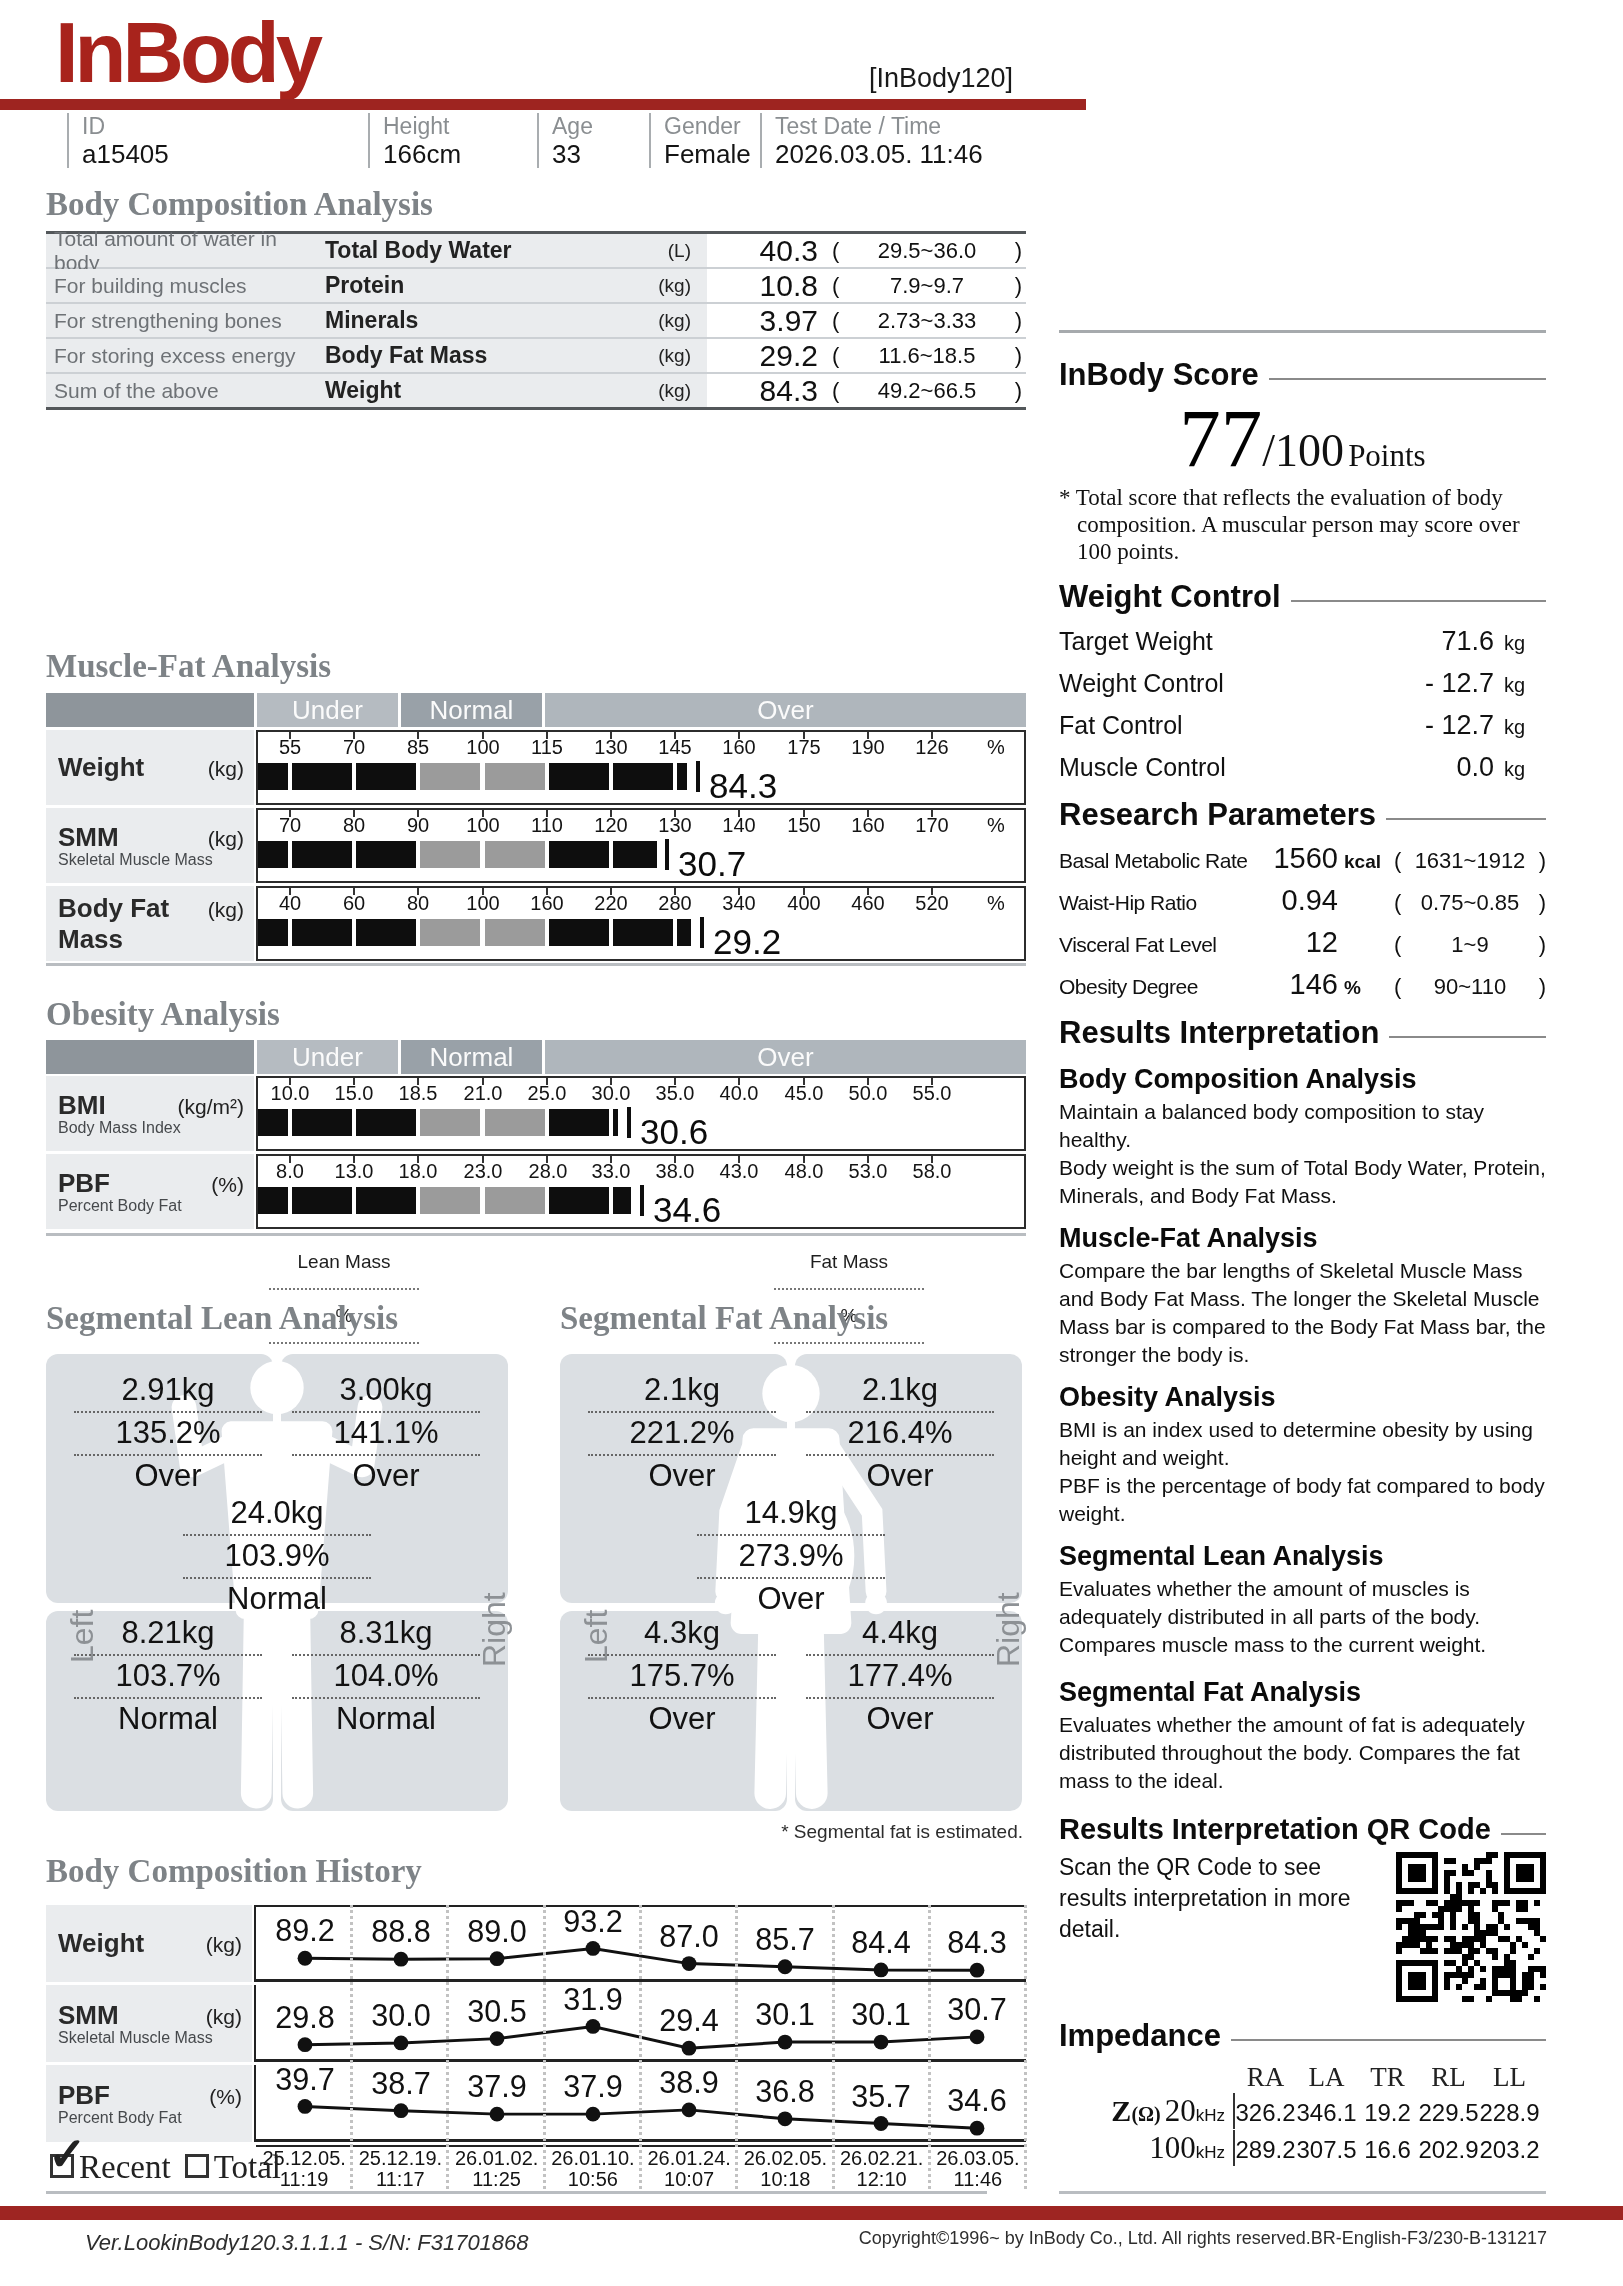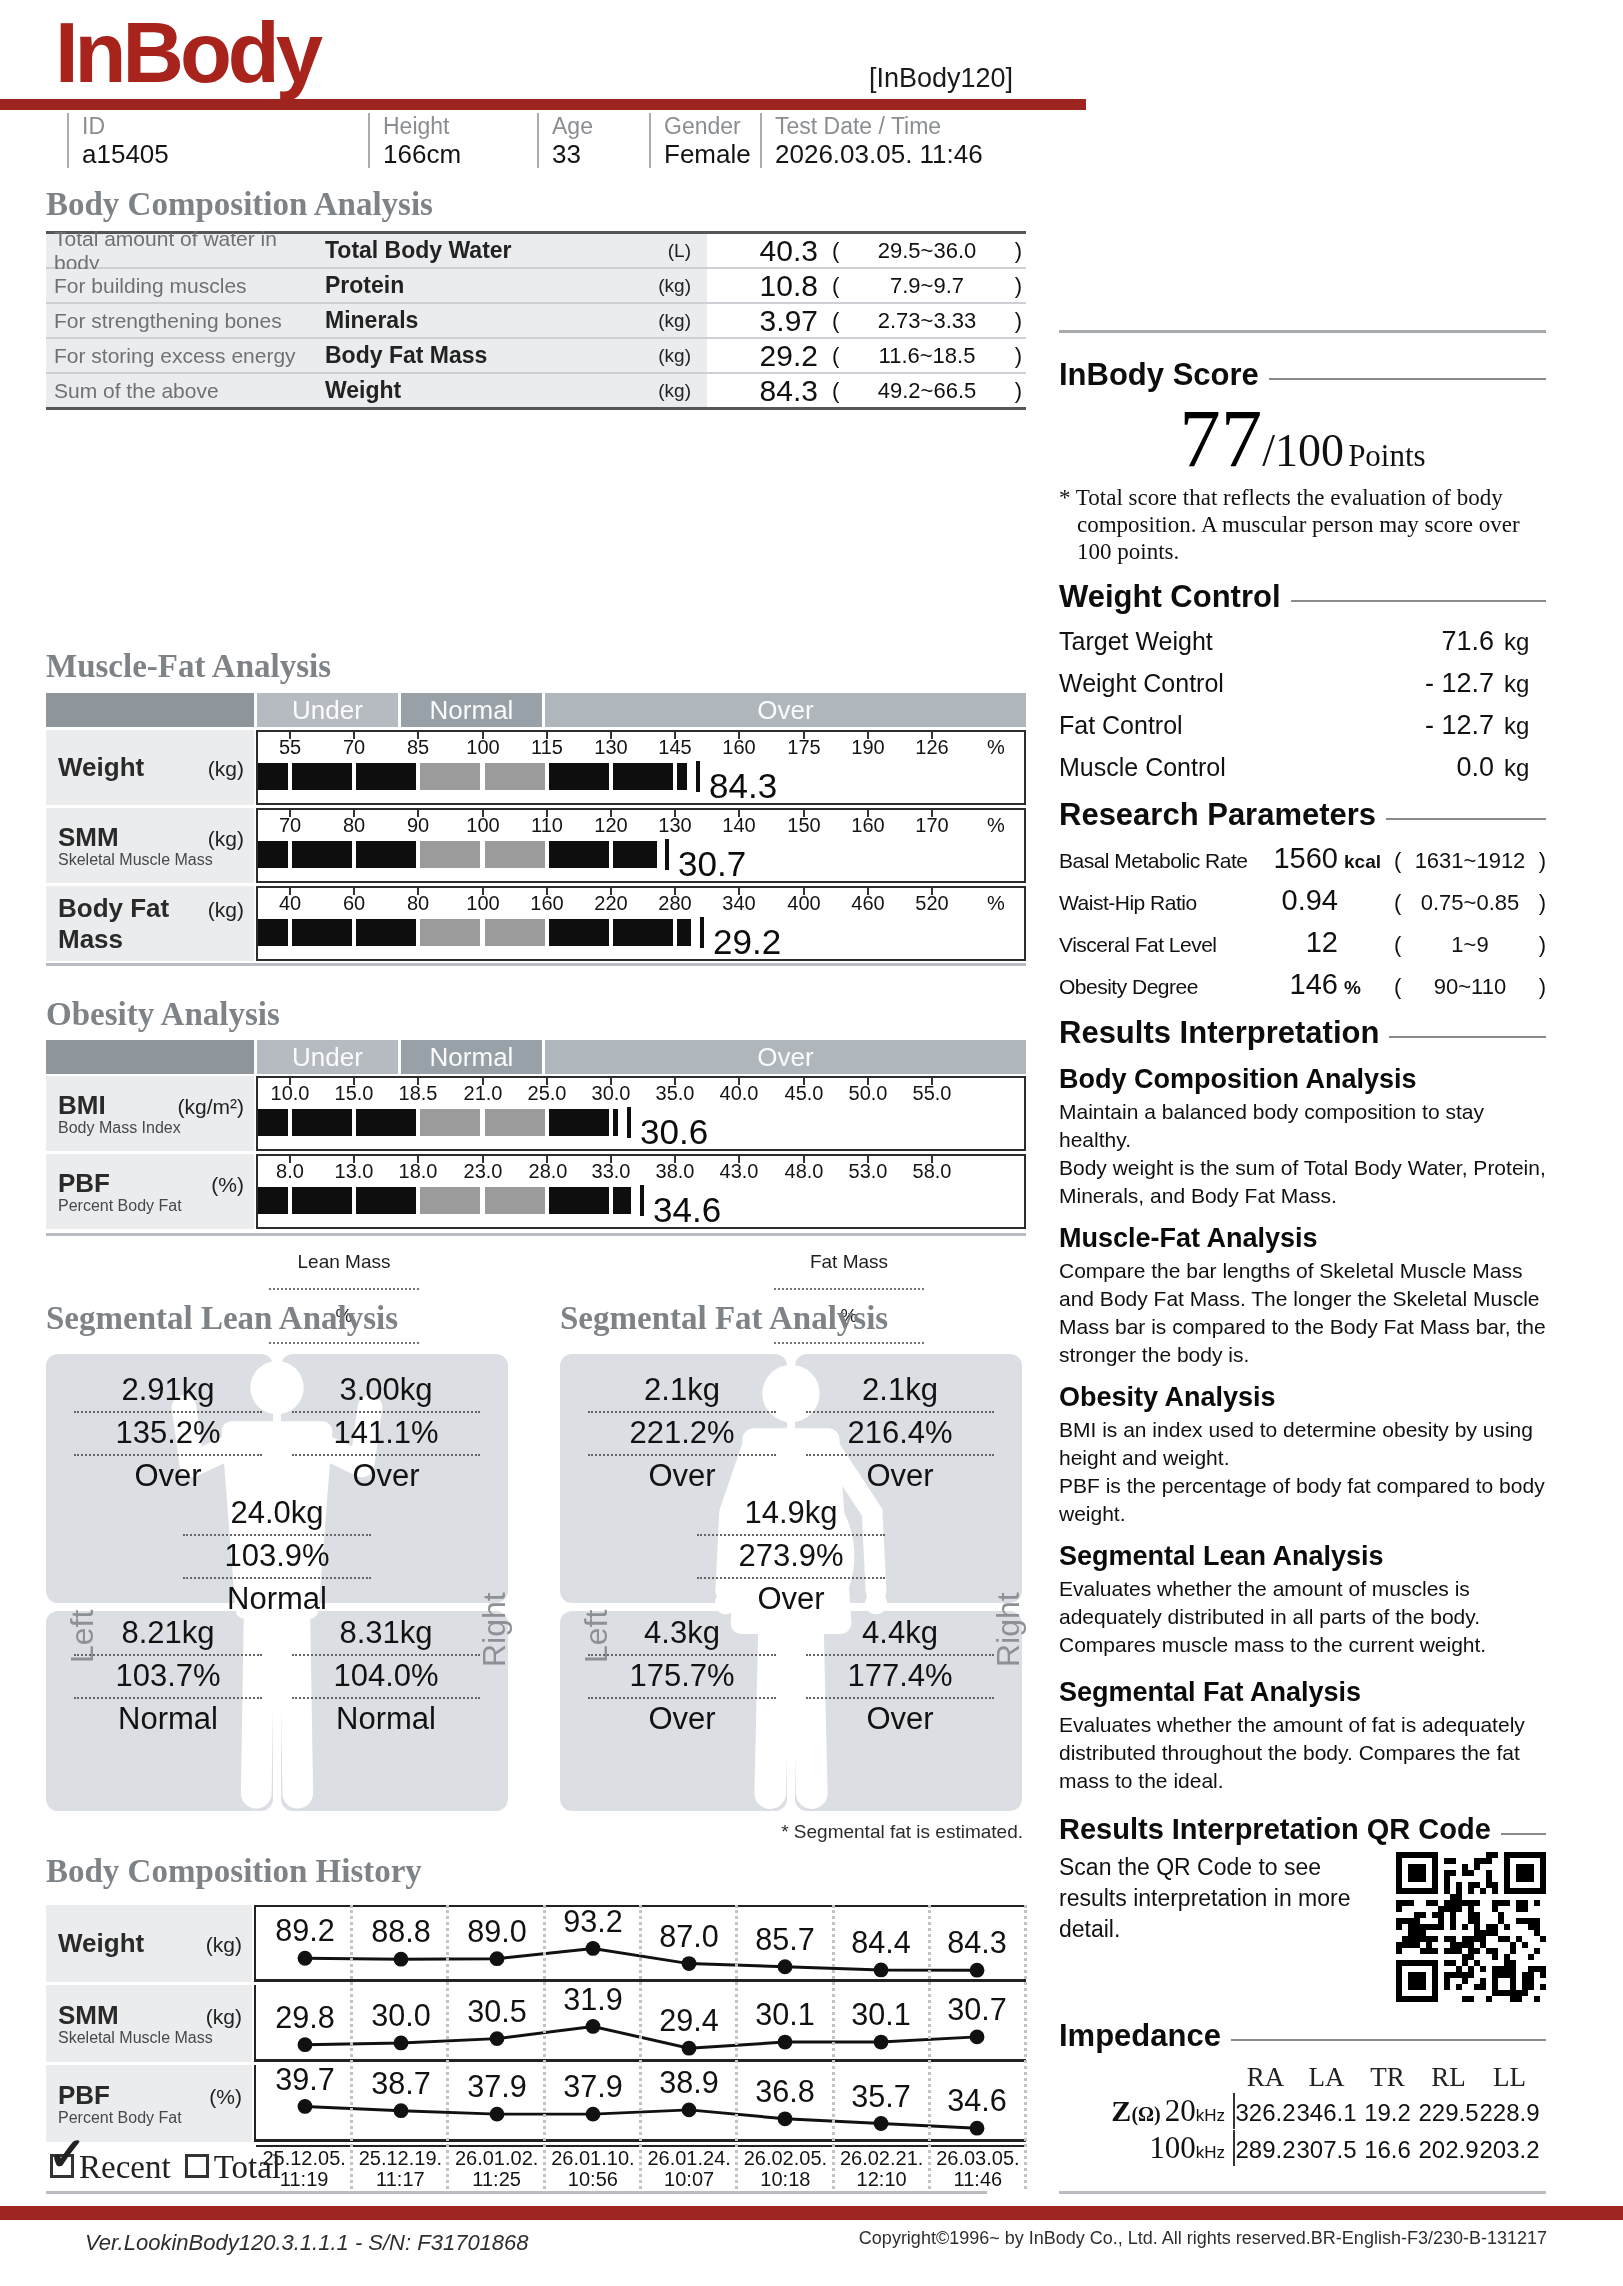--- a/index.html
+++ b/index.html
@@ -101,21 +101,21 @@
   .rc-title{display:flex;align-items:center;font-size:31px;font-weight:bold;color:#0d0d0d;}
   .rc-title .line{flex:1;height:0;border-top:2px solid #8a8a8a;margin-left:10px;margin-top:8px;}
   .score-line{text-align:center;font-family:"Liberation Serif",serif;margin-top:0px;}
   .score-num{font-size:83px;line-height:91px;color:#000;}
   .score-den{font-size:46px;}
   .score-pts{font-size:31px;}
   .rc-note{font-family:"Liberation Serif",serif;font-size:23px;line-height:27px;padding-left:18px;text-indent:-18px;color:#111;}
   .kv{display:flex;align-items:baseline;font-size:25px;margin-top:11px;}
   .kv .k{flex:1;}
   .kv .v{width:149px;text-align:right;font-size:27px;}
-  .kv .u{width:42px;margin-left:10px;font-size:24px;}
+  .kv .u{width:42px;margin-left:10px;font-size:20px;}
   .rv{display:flex;align-items:baseline;margin-top:9px;}
   .rv .k{width:194px;font-size:21px;letter-spacing:-0.5px;}
   .rv .v{width:85px;text-align:right;font-size:29px;}
   .rv .u{width:46px;margin-left:6px;font-size:19px;font-weight:bold;}
   .rv .r{flex:1;display:flex;justify-content:space-between;font-size:22px;margin-left:4px;}
   .rv .r::before{content:"(";}
   .rv .r::after{content:")";}
   .ih{font-size:27px;font-weight:bold;margin:13px 0 3px;color:#0b0b0b;}
   .ip{font-size:21px;line-height:28px;margin:0;color:#101010;}
   .qr-wrap{display:flex;margin-top:6px;}

